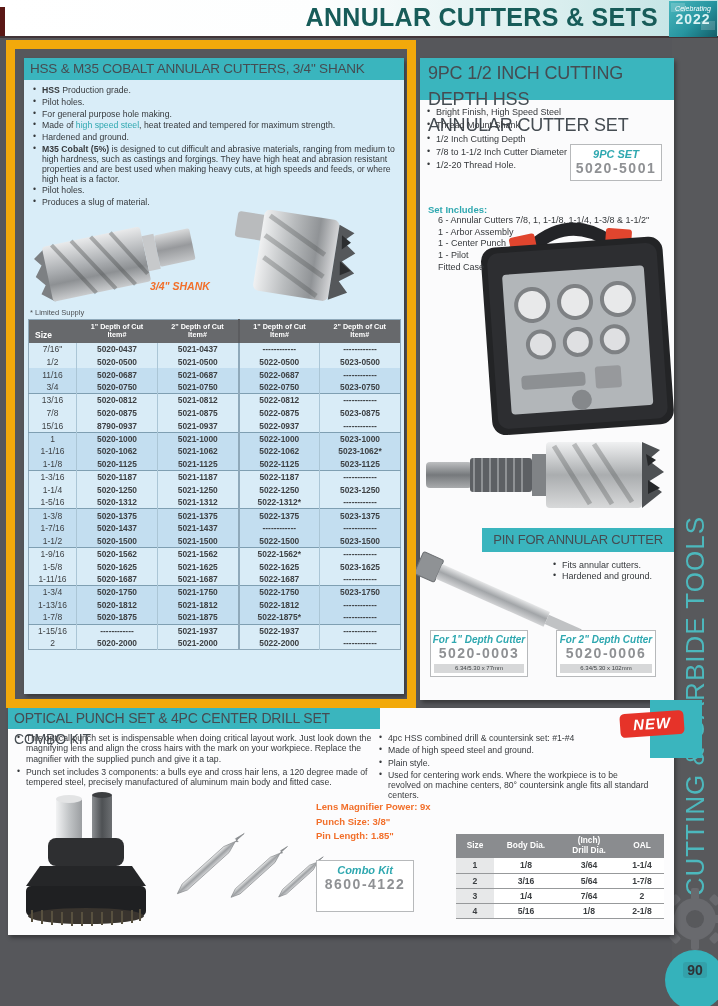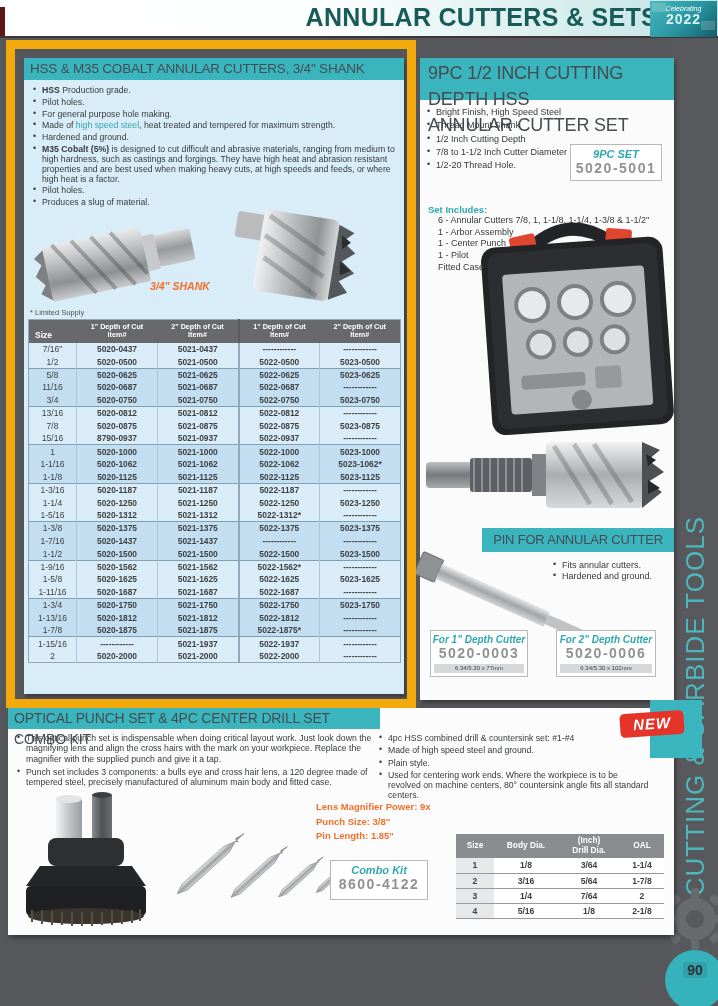--- a/index.html
+++ b/index.html
@@ -6,21 +6,21 @@
   body { background:#222; font-family:"Liberation Sans", sans-serif; }
   .page { position:relative; width:718px; height:1006px; background:#56575b; overflow:hidden; margin:0 auto; }
 
   
   .topbar { position:absolute; left:0; top:0; width:718px; height:38px;
     background:linear-gradient(90deg,#ffffff 0%,#fdfefe 45%,#d9eeee 78%,#bfe2e3 100%);
     border-bottom:2px solid #413437; }
   .red-sliver { position:absolute; left:0; top:7px; width:5px; height:29px; background:#5a1715; }
   .page-title { position:absolute; right:60px; top:3px; font-size:25px; font-weight:bold;
     color:#175c59; letter-spacing:.3px; }
-  .badge { position:absolute; right:1px; top:1px; width:67px; height:36px;
+  .badge { position:absolute; right:1px; top:1px; width:48px; height:36px;
     background:linear-gradient(135deg,#49b7bd 0%,#2795a0 55%,#135d68 100%); text-align:center; overflow:hidden; }
   .badge .b1 { display:block; font-size:7px; font-style:italic; color:#fff; margin-top:4px; }
   .badge .b2 { display:block; font-size:14px; font-weight:bold; color:#d9f2f3; letter-spacing:1px; line-height:1; }
   .badge .chip { position:absolute; width:14px; height:9px; background:rgba(255,255,255,.18); }
 
   
   .sidebar { position:absolute; left:672px; top:38px; width:46px; height:968px; background:#58595c; }
   .sidebar-text { position:absolute; left:0; top:418px; width:46px; height:500px;
     display:flex; align-items:center; justify-content:center; }
   .sidebar-text span { writing-mode:vertical-rl; transform:rotate(180deg);
@@ -96,21 +96,21 @@
   .box-pin1 .part-label, .box-pin2 .part-label { font-size:10px; }
 
   
   .combo-panel { position:absolute; left:8px; top:708px; width:666px; height:227px; background:#fcfcfd; z-index:1; }
   .combo-hdr { width:372px; height:21px; line-height:21px; font-size:14px; padding-left:6px; letter-spacing:-.2px; }
   .combo-left { position:absolute; left:8px; top:25px; width:358px; font-size:8.7px; line-height:1.18; color:#36393c; }
   .combo-left li { margin-bottom:3px; }
   .combo-right { position:absolute; left:370px; top:25px; width:272px; font-size:8.7px; line-height:1.18; color:#36393c; }
   .combo-right li { margin-bottom:2px; }
   .specs { position:absolute; left:308px; top:92px; font-size:9.5px; font-weight:bold; color:#f26f2a; line-height:1.55; }
-  .box-combo { left:322px; top:152px; width:98px; height:40px; }
+  .box-combo { left:308px; top:152px; width:98px; height:52px; }
   .punch-img { position:absolute; left:18px; top:84px; }
   .drills-img { position:absolute; left:158px; top:94px; }
 
   table.combo-table { position:absolute; left:448px; top:126px; width:208px; border-collapse:collapse; table-layout:fixed; }
   .combo-table col.k0 { width:38px; } .combo-table col.k1 { width:64px; }
   .combo-table col.k2 { width:62px; } .combo-table col.k3 { width:44px; }
   .combo-table th { background:#8a8c8f; color:#fff; font-size:8.3px; height:24px; vertical-align:middle; line-height:1.2; }
   .combo-table td { text-align:center; font-size:8.6px; font-weight:bold; color:#3c3f42;
     height:15px; border-bottom:1px solid #97999b; background:#fff; }
   .combo-table td:first-child { background:#e7e8e9; }
@@ -246,27 +246,20 @@
             <td class="gsep">------------</td>
             <td>------------</td>
           </tr>
           <tr class="g0">
             <td>1/2</td>
             <td>5020-0500</td>
             <td>5021-0500</td>
             <td class="gsep">5022-0500</td>
             <td>5023-0500</td>
           </tr>
-          <tr class="g1 sep">
-            <td>5/8</td>
-            <td>5020-0625</td>
-            <td>5021-0625</td>
-            <td class="gsep">5022-0625</td>
-            <td>5023-0625</td>
-          </tr>
           <tr class="g1">
             <td>11/16</td>
             <td>5020-0687</td>
             <td>5021-0687</td>
             <td class="gsep">5022-0687</td>
             <td>------------</td>
           </tr>
           <tr class="g1">
             <td>3/4</td>
             <td>5020-0750</td>

